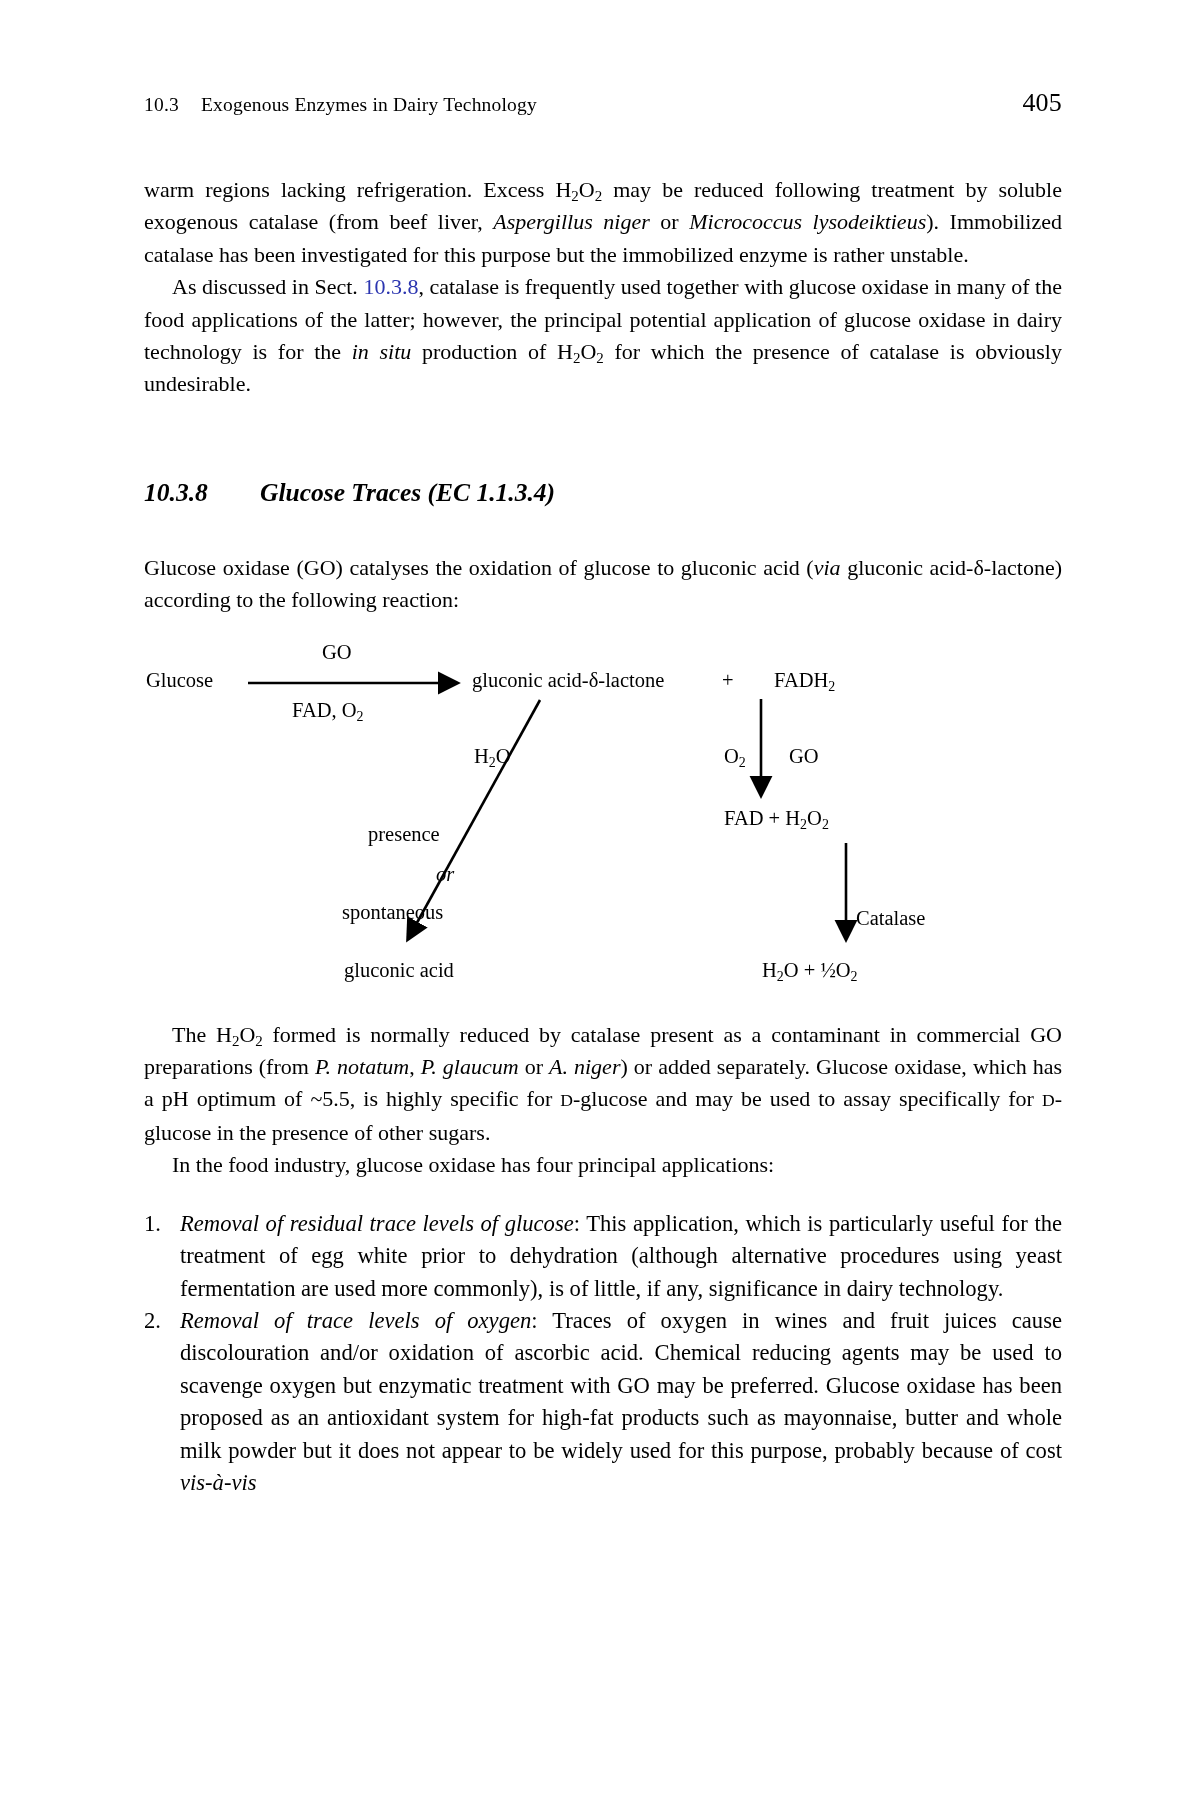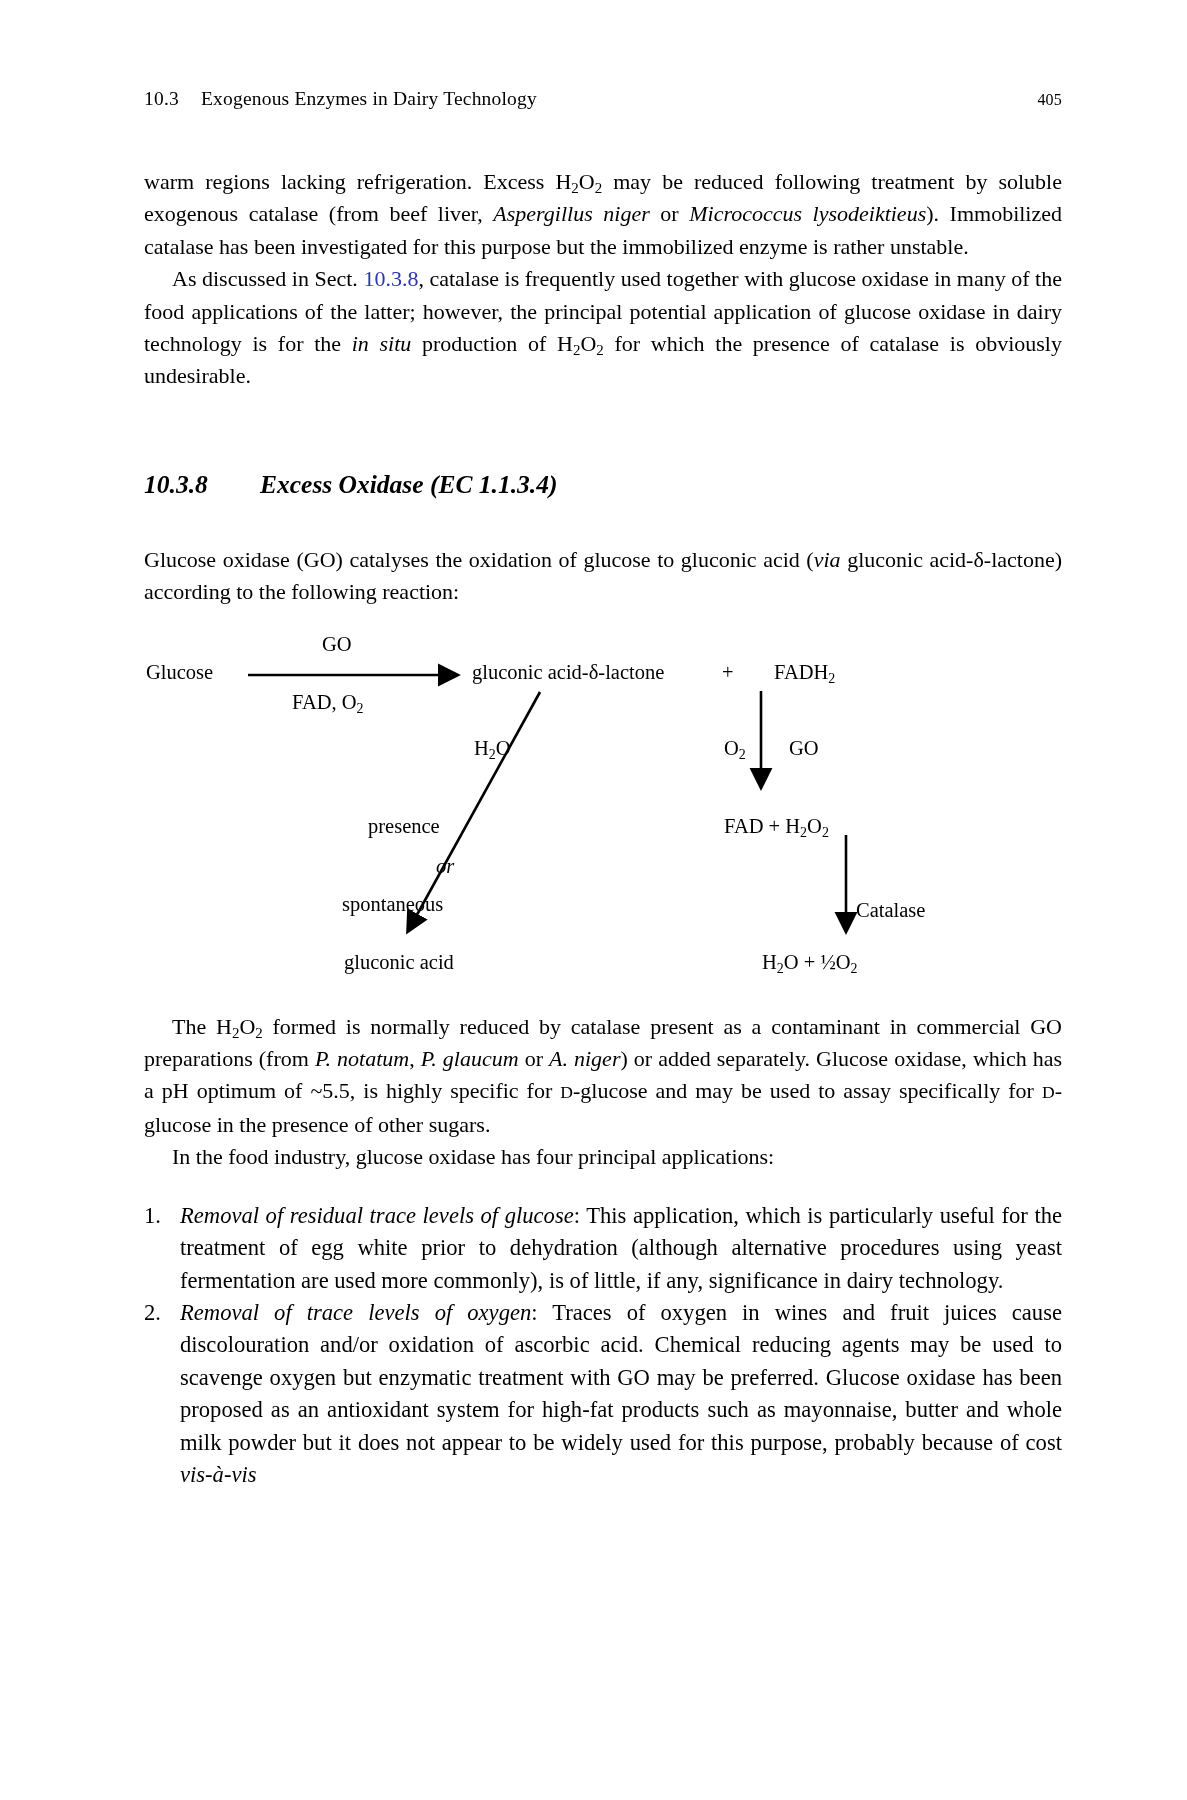--- a/index.html
+++ b/index.html
@@ -27,21 +27,21 @@
   .runhead {
     display: flex;
     justify-content: space-between;
     align-items: baseline;
     font-size: 19.5px;
     letter-spacing: 0.2px;
     margin-bottom: 56px;
   }
   .runhead .rh-left { white-space: nowrap; }
   .runhead .rh-num { margin-right: 22px; }
-  .runhead .rh-page { font-size: 16px; }
+  .runhead .rh-page { font-size: 26px; }
 
   
   p.body {
     font-size: 22px;
     line-height: 32.4px;
     text-align: justify;
     margin: 0;
     hyphens: none;
   }
   p.body.indent { text-indent: 28px; }
@@ -114,21 +114,21 @@
       </div>
       <div class="rh-page">405</div>
     </div>
 
     <p class="body"><span>warm regions lacking refrigeration. Excess H</span><sub>2</sub><span>O</span><sub>2</sub><span> may be reduced following treatment by soluble exogenous catalase (from beef liver, </span><span class="it">Aspergillus niger</span><span> or </span><span class="it">Micrococcus lysodeiktieus</span><span>). Immobilized catalase has been investigated for this purpose but the immobilized enzyme is rather unstable.</span></p>
 
     <p class="body indent"><span>As discussed in Sect. </span><a href="#" class="xref" style="text-decoration:none;color:#2b35b0;">10.3.8</a><span>, catalase is frequently used together with glucose oxidase in many of the food applications of the latter; however, the principal potential application of glucose oxidase in dairy technology is for the </span><span class="it">in situ</span><span> production of H</span><sub>2</sub><span>O</span><sub>2</sub><span> for which the presence of catalase is obviously undesirable.</span></p>
 
     <h2 class="sect" style="margin-top:77px;">
       <span class="sect-num">10.3.8</span>
-        <span>Excess Oxidase (EC 1.1.3.4)</span>
+        <span>Glucose Traces (EC 1.1.3.4)</span>
     </h2>
 
     <p class="body" style="margin-top:44px;"><span>Glucose oxidase (GO) catalyses the oxidation of glucose to gluconic acid (</span><span class="it">via</span><span> gluconic acid-δ-lactone) according to the following reaction:</span></p>
 
     <div class="scheme" style="margin-top:30px;">
 
       <svg viewBox="0 0 918 348">
         <defs>
           <marker id="ah" viewBox="0 0 12 12" refX="10" refY="6" markerWidth="9" markerHeight="9" orient="auto-start-reverse">
             <path d="M 0 0 L 12 6 L 0 12 z" fill="#000"></path>
@@ -161,21 +161,21 @@
       <span class="lbl" style="left:580px; top:98px;"><span>O</span><sub>2</sub></span>
 
       <span class="lbl" style="left:645px; top:98px;">GO</span>
 
       <span class="lbl" style="left:224px; top:176px;">presence</span>
 
       <span class="lbl it" style="left:292px; top:216px;">or</span>
 
       <span class="lbl" style="left:198px; top:254px;">spontaneous</span>
 
-      <span class="lbl" style="left:580px; top:176px;"><span>FAD + H</span><sub>2</sub><span>O</span><sub>2</sub></span>
+      <span class="lbl" style="left:580px; top:160px;"><span>FAD + H</span><sub>2</sub><span>O</span><sub>2</sub></span>
 
       <span class="lbl" style="left:712px; top:260px;">Catalase</span>
 
       <span class="lbl" style="left:200px; top:312px;">gluconic acid</span>
 
       <span class="lbl" style="left:618px; top:312px;"><span>H</span><sub>2</sub><span>O + ½O</span><sub>2</sub></span>
     </div>
 
     <p class="body indent" style="margin-top:24px;"><span>The H</span><sub>2</sub><span>O</span><sub>2</sub><span> formed is normally reduced by catalase present as a contaminant in commercial GO preparations (from </span><span class="it">P. notatum</span><span>, </span><span class="it">P. glaucum</span><span> or </span><span class="it">A. niger</span><span>) or added separately. Glucose oxidase, which has a pH optimum of ~5.5, is highly specific for </span><span class="smallcap">D</span><span>-glucose and may be used to assay specifically for </span><span class="smallcap">D</span><span>-glucose in the presence of other sugars.</span></p>
 

